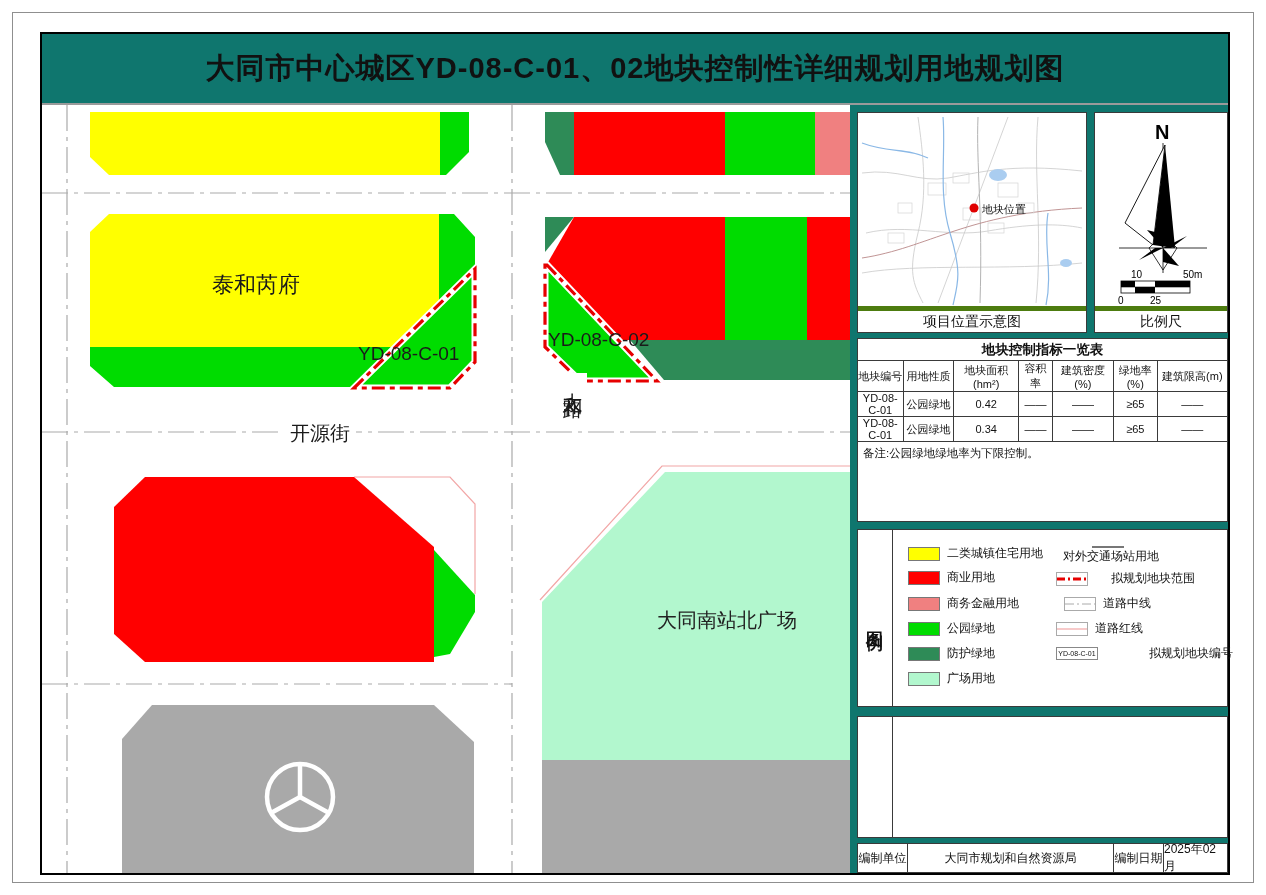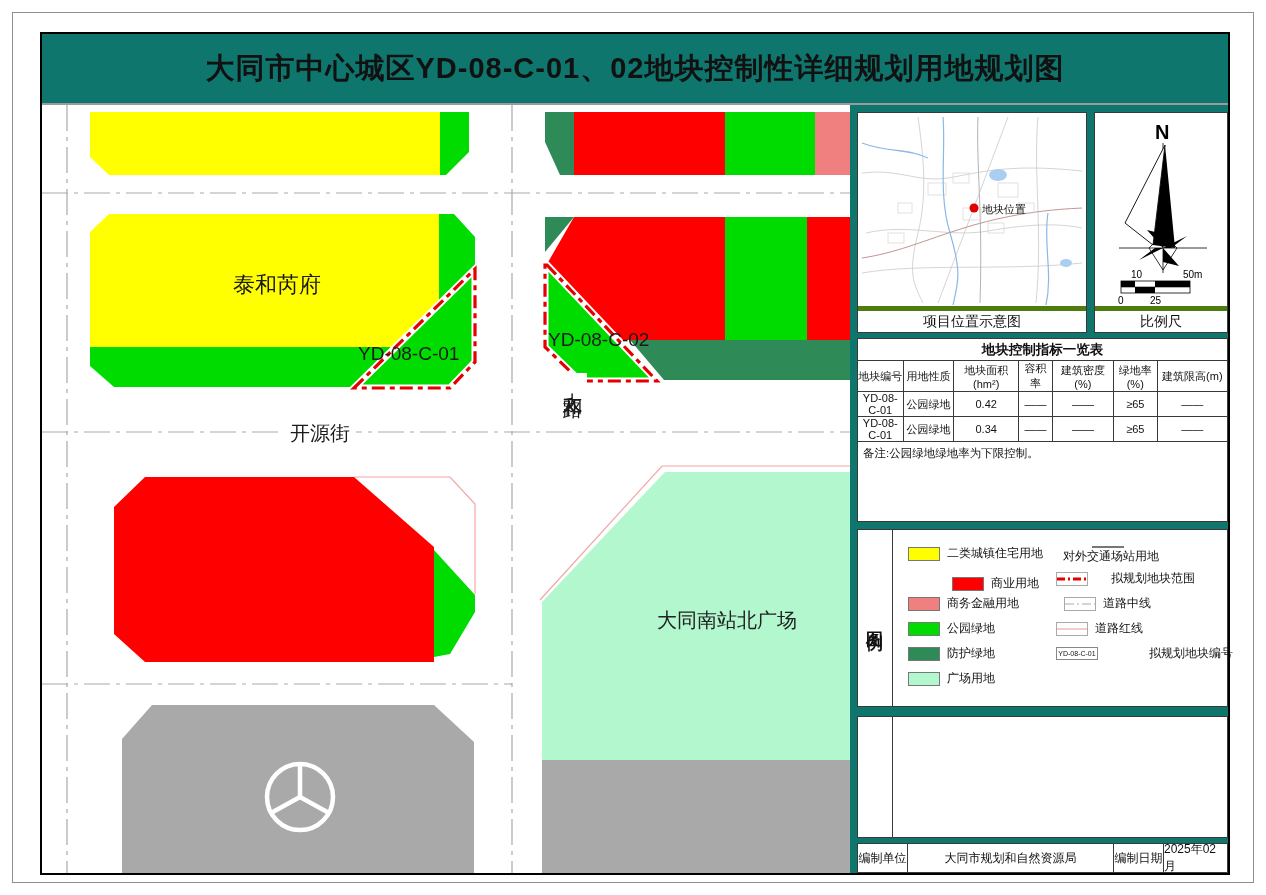--- a/index.html
+++ b/index.html
@@ -108,21 +108,21 @@
         <line x1="258" y1="659" x2="258" y2="692"></line>
         <line x1="258" y1="692" x2="229" y2="708"></line>
         <line x1="258" y1="692" x2="287" y2="708"></line>
       </g>
 
       <polygon points="623,367 808,367 808,655 500,655 500,497" fill="#B2F7CE"></polygon>
       <rect x="500" y="655" width="308" height="113" fill="#A9A9A9"></rect>
     </svg>
 
     
-    <div class="map-label" style="left:170px;top:165px;width:130px;text-align:center;font-size:22px;">泰和芮府</div>
+    <div class="map-label" style="left:170px;top:165px;width:130px;font-size:22px;">泰和芮府</div>
     <div class="map-label" style="left:316px;top:238px;font-size:19px;">YD-08-C-01</div>
     <div class="map-label" style="left:506px;top:224px;font-size:19px;">YD-08-C-02</div>
     <div class="map-label lbl-bg" style="left:202px;top:315px;font-size:20px;">开源街</div>
     <div class="map-label lbl-bg vert" style="left:478px;top:268px;font-size:20px;padding:4px 0;">太和路</div>
     <div class="map-label" style="left:600px;top:502px;width:170px;text-align:center;font-size:20px;color:#222;">大同南站北广场</div>
   </div>
 
   <div class="panel-box" style="left:815px;top:78px;width:230px;height:221px;">
     <svg width="228" height="193" viewBox="0 0 228 193">
       <g stroke="#c9c9c9" stroke-width="0.8" fill="none">
@@ -234,21 +234,21 @@
   </div>
 
   <div class="panel-box" style="left:815px;top:495px;width:371px;height:178px;">
     <div style="position:absolute;left:34px;top:0;height:100%;border-left:1px solid #3a3a3a;"></div>
     <div id="legend-title">图例</div>
 
     <div class="lg-item" style="left:50px;top:16px;">
       <div class="lg-swatch" style="background-color: rgb(255, 255, 0);"></div>
       <div class="lg-label">二类城镇住宅用地</div>
     </div>
-    <div class="lg-item" style="left:50px;top:46px;margin-left:44px;">
+    <div class="lg-item" style="left:50px;top:40px;">
       <div class="lg-swatch" style="background-color: rgb(255, 0, 0);"></div>
       <div class="lg-label">商业用地</div>
     </div>
     <div class="lg-item" style="left:50px;top:66px;">
       <div class="lg-swatch" style="background-color: rgb(240, 128, 128);"></div>
       <div class="lg-label">商务金融用地</div>
     </div>
     <div class="lg-item" style="left:50px;top:91px;">
       <div class="lg-swatch" style="background-color: rgb(0, 220, 0);"></div>
       <div class="lg-label">公园绿地</div>

